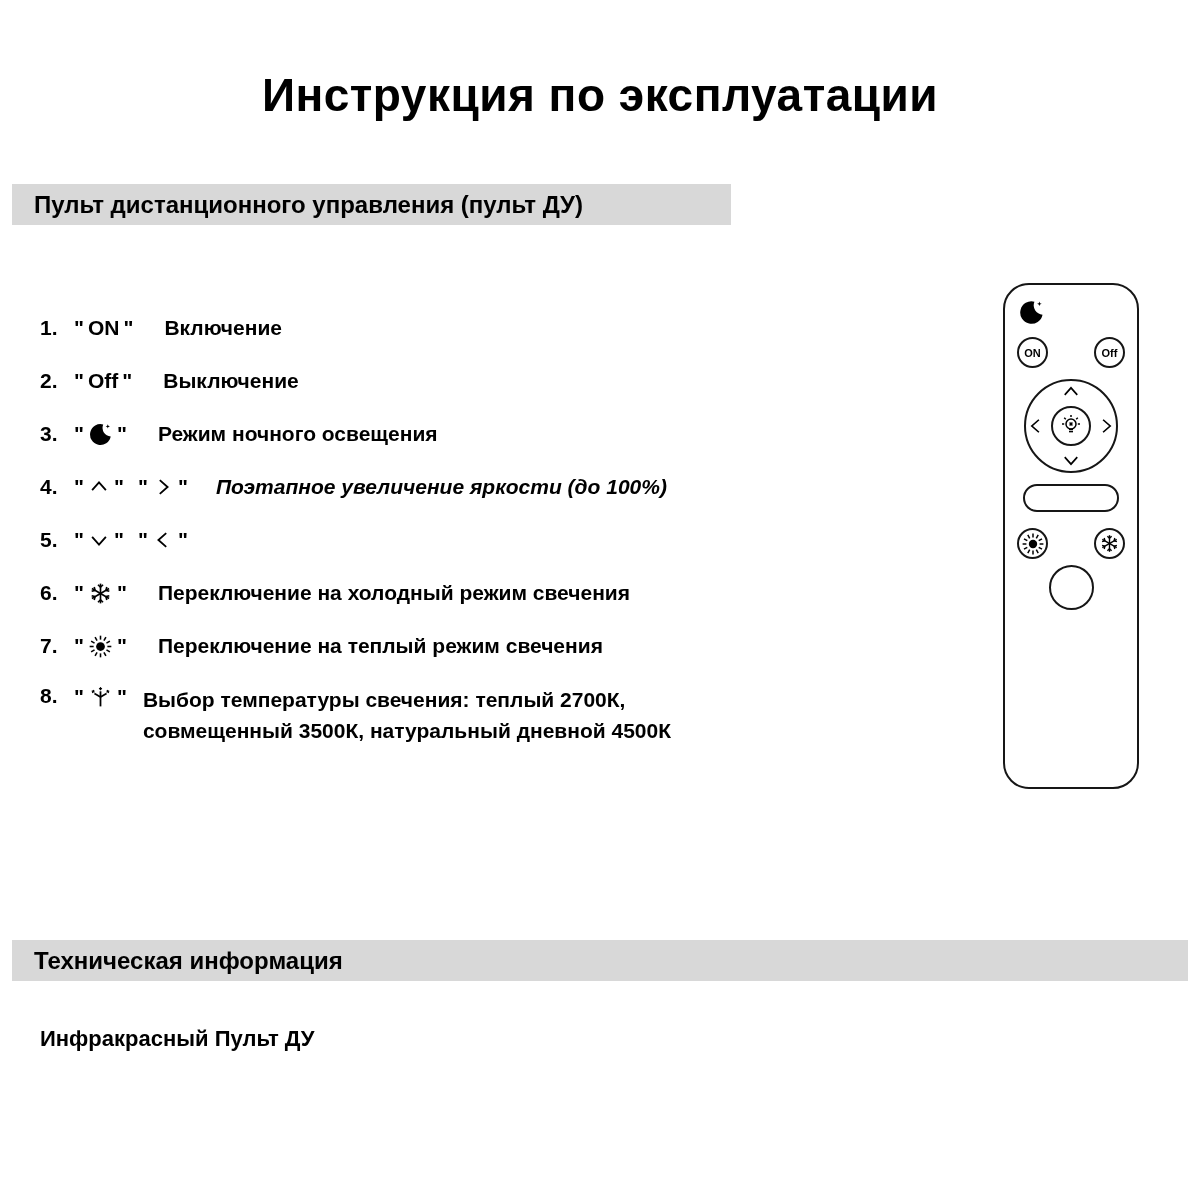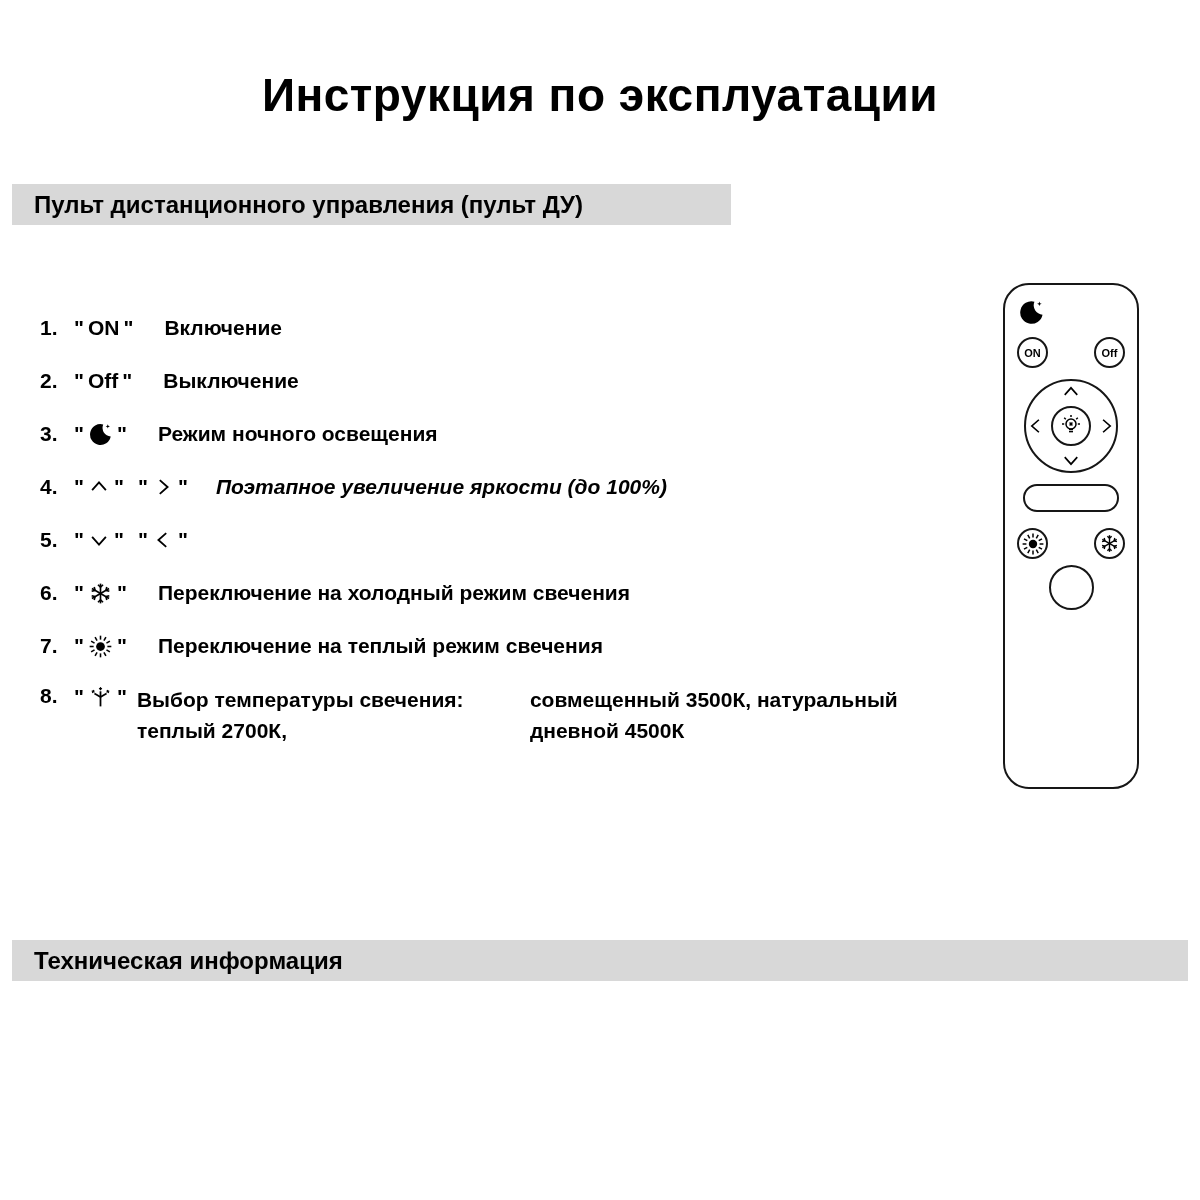--- a/index.html
+++ b/index.html
@@ -23,21 +23,21 @@
   .item{
     display:flex;align-items:center;height:30px;margin-bottom:23px;
     font-size:21px;font-weight:700;white-space:nowrap;
   }
   .item.two-line{height:auto;align-items:flex-start;}
   .num{min-width:30px;}
   .qm{margin:0 4px;}
   .grp{display:inline-flex;align-items:center;margin-right:6px;}
   .txt{margin-left:21px;}
   .txt-wide{margin-left:18px;font-style:italic;}
-  .txt-col{margin-left:0;display:flex;flex-direction:row;line-height:31px;white-space:normal;}
+  .txt-col{margin-left:6px;display:flex;flex-direction:column;line-height:31px;white-space:normal;}
 
   .icn{width:25px;height:25px;display:block;}
   .icn-sm{width:22px;height:22px;display:block;}
   .chev{display:block;}
   .rot90{transform:rotate(90deg);}
   .rot180{transform:rotate(180deg);}
   .rot270{transform:rotate(270deg);}
 
   
   .remote{
@@ -316,15 +316,16 @@
         </svg>
     </div>
     <div class="r-circle"></div>
   </div>
 
   <div class="section-bar bar-tech">
     <span>Техническая информация</span>
   </div>
 
   <div class="tech">
+    <p>Инфракрасный Пульт ДУ</p>
   </div>
 
 </div>
 
 </body></html>

